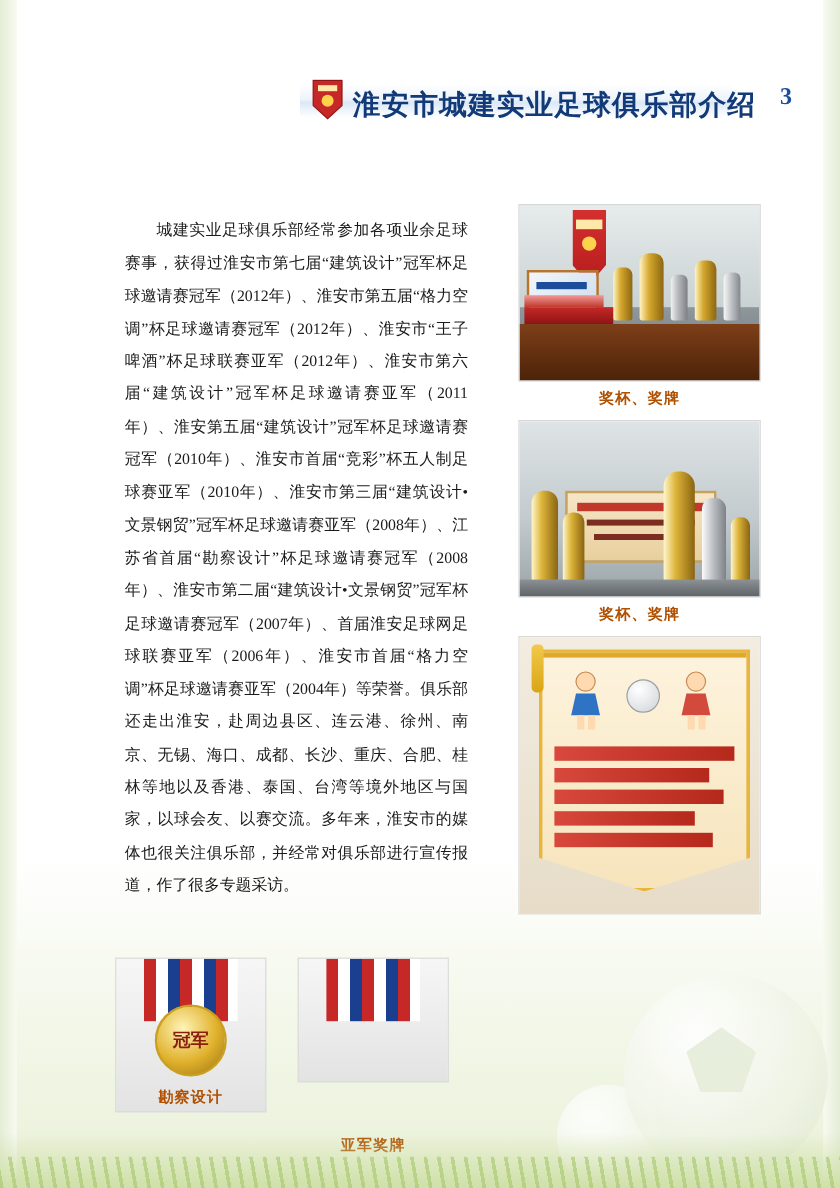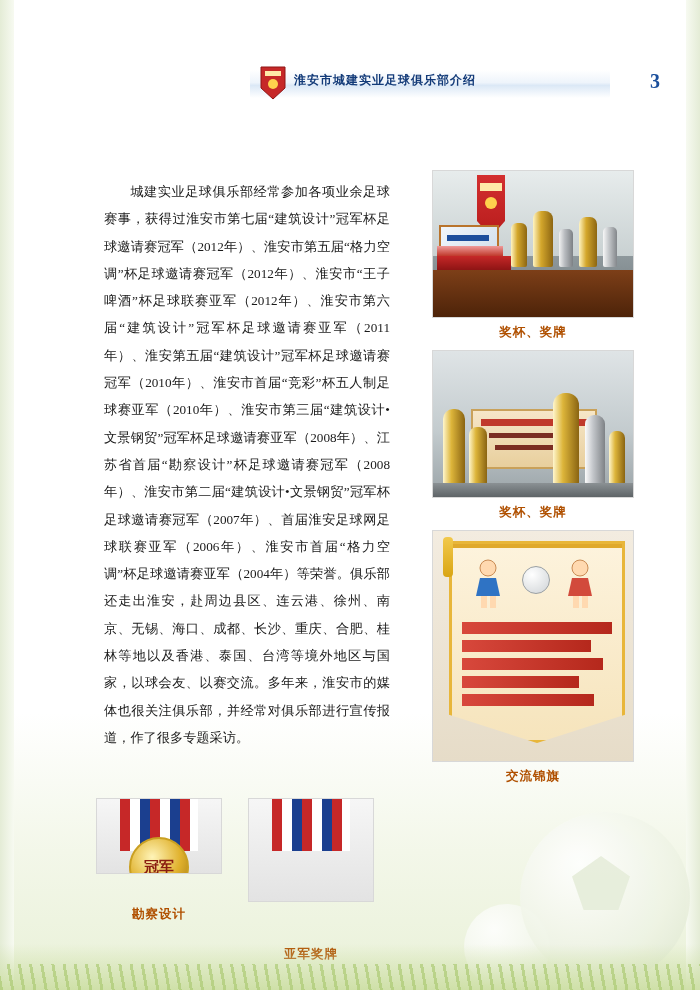--- a/index.html
+++ b/index.html
@@ -28,21 +28,21 @@
     position:absolute;left:0;top:8px;width:360px;height:28px;
     background:linear-gradient(to bottom,#ffffff 0%,#eef4fb 45%,#dbe8f6 55%,#ffffff 100%);
     border-radius:2px;
   }
   .header-shield{
     position:absolute;left:10px;top:4px;width:26px;height:34px;
   }
   .header-title{
     position:absolute;left:44px;top:10px;
     font-family:"Liberation Serif","DejaVu Serif",serif;
-    font-weight:bold;font-size:12px;letter-spacing:1px;color:#123a78;
+    font-weight:bold;font-size:23px;letter-spacing:1px;color:#123a78;
     white-space:nowrap;
   }
   .page-num{
     position:absolute;left:385px;top:8px;width:40px;
     text-align:center;font-size:20px;color:#1b4f9c;font-weight:bold;
     font-family:"Liberation Serif","DejaVu Serif",serif;
   }
 
   
   .text-col{
@@ -133,21 +133,21 @@
   .p3-red{position:absolute;left:10px;top:78px;width:150px;height:94px;}
   .p3-red span{display:block;height:12px;margin-bottom:6px;background:linear-gradient(to right,#d8483c,#b5281c);}
   .p3-red span:nth-child(2){width:86%;}
   .p3-red span:nth-child(3){width:94%;}
   .p3-red span:nth-child(4){width:78%;}
   .p3-red span:nth-child(5){width:88%;}
   .p3-tassel{position:absolute;left:10px;top:6px;width:10px;height:40px;background:linear-gradient(to bottom,#f2c94c,#d9a514);border-radius:4px;}
   #cap3{left:432px;top:768px;width:202px;}
 
   
-  #photo4{left:96px;top:798px;width:126px;height:76px;}
+  #photo4{left:96px;top:798px;width:126px;height:129px;}
   #photo5{left:248px;top:798px;width:126px;height:104px;}
   .mbg{position:absolute;inset:0;background:linear-gradient(to bottom,#f6f6f6,#e3e3e3);}
   .ribbon{position:absolute;left:50%;top:0;transform:translateX(-50%);width:78px;height:52px;
     background:repeating-linear-gradient(90deg,#c62828 0 10px,#ffffff 10px 20px,#1b3f8f 20px 30px);}
   .medal{position:absolute;left:50%;top:38px;transform:translateX(-50%);width:56px;height:56px;border-radius:50%;}
   .gold{background:radial-gradient(circle at 38% 32%,#fff4b8,#e0b12c 55%,#9b7111);border:2px solid #caa022;}
   .silver{background:radial-gradient(circle at 38% 32%,#ffffff,#c9ced3 55%,#80868c);border:2px solid #aab0b6;}
   .medal-label{
     position:absolute;left:0;top:50%;transform:translateY(-50%);
     width:100%;text-align:center;font-size:15px;font-weight:bold;
@@ -276,21 +276,20 @@
           <span></span>
             <span></span>
             <span></span>
             <span></span>
             <span></span>
         </div>
       </div>
       <div class="p3-tassel"></div>
     </div>
   </div>
-  <div class="caption" id="cap3">交流锦旗</div>
 
   <div class="photo" id="photo4">
     <div class="frame">
       <div class="mbg"></div>
       <div class="ribbon"></div>
       <div class="medal gold">
         <div class="medal-label">冠军</div>
       </div>
     </div>
   </div>

